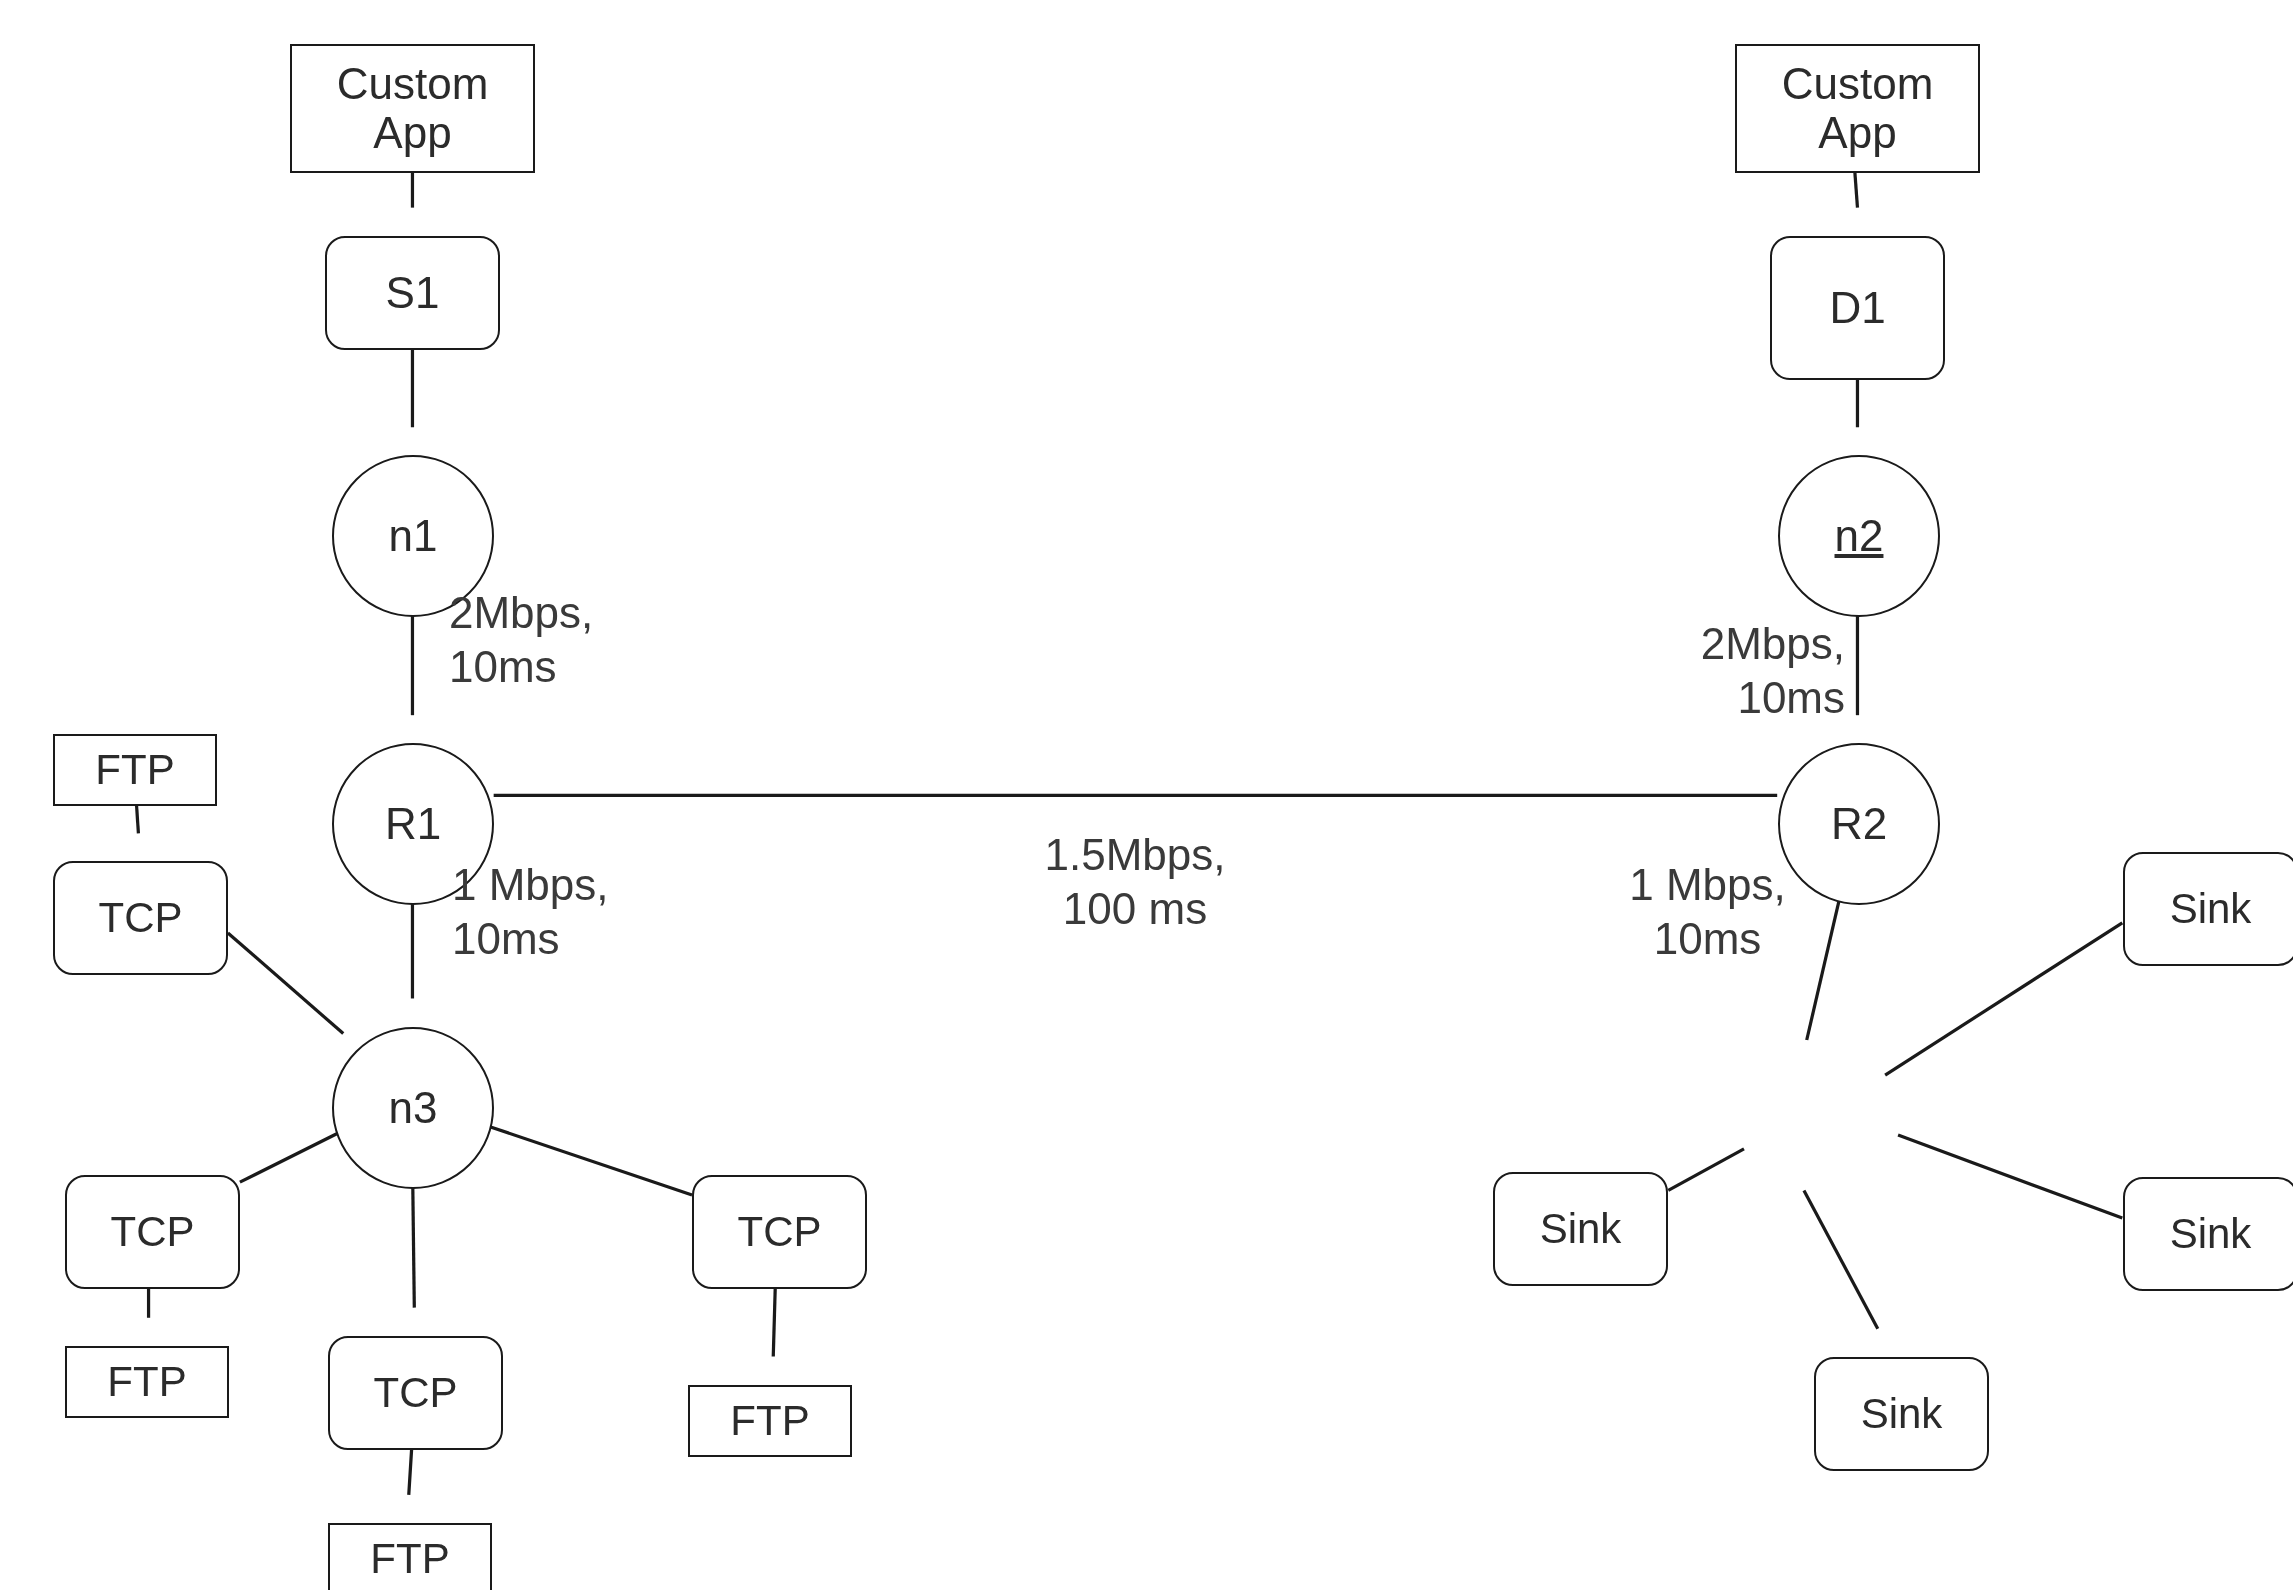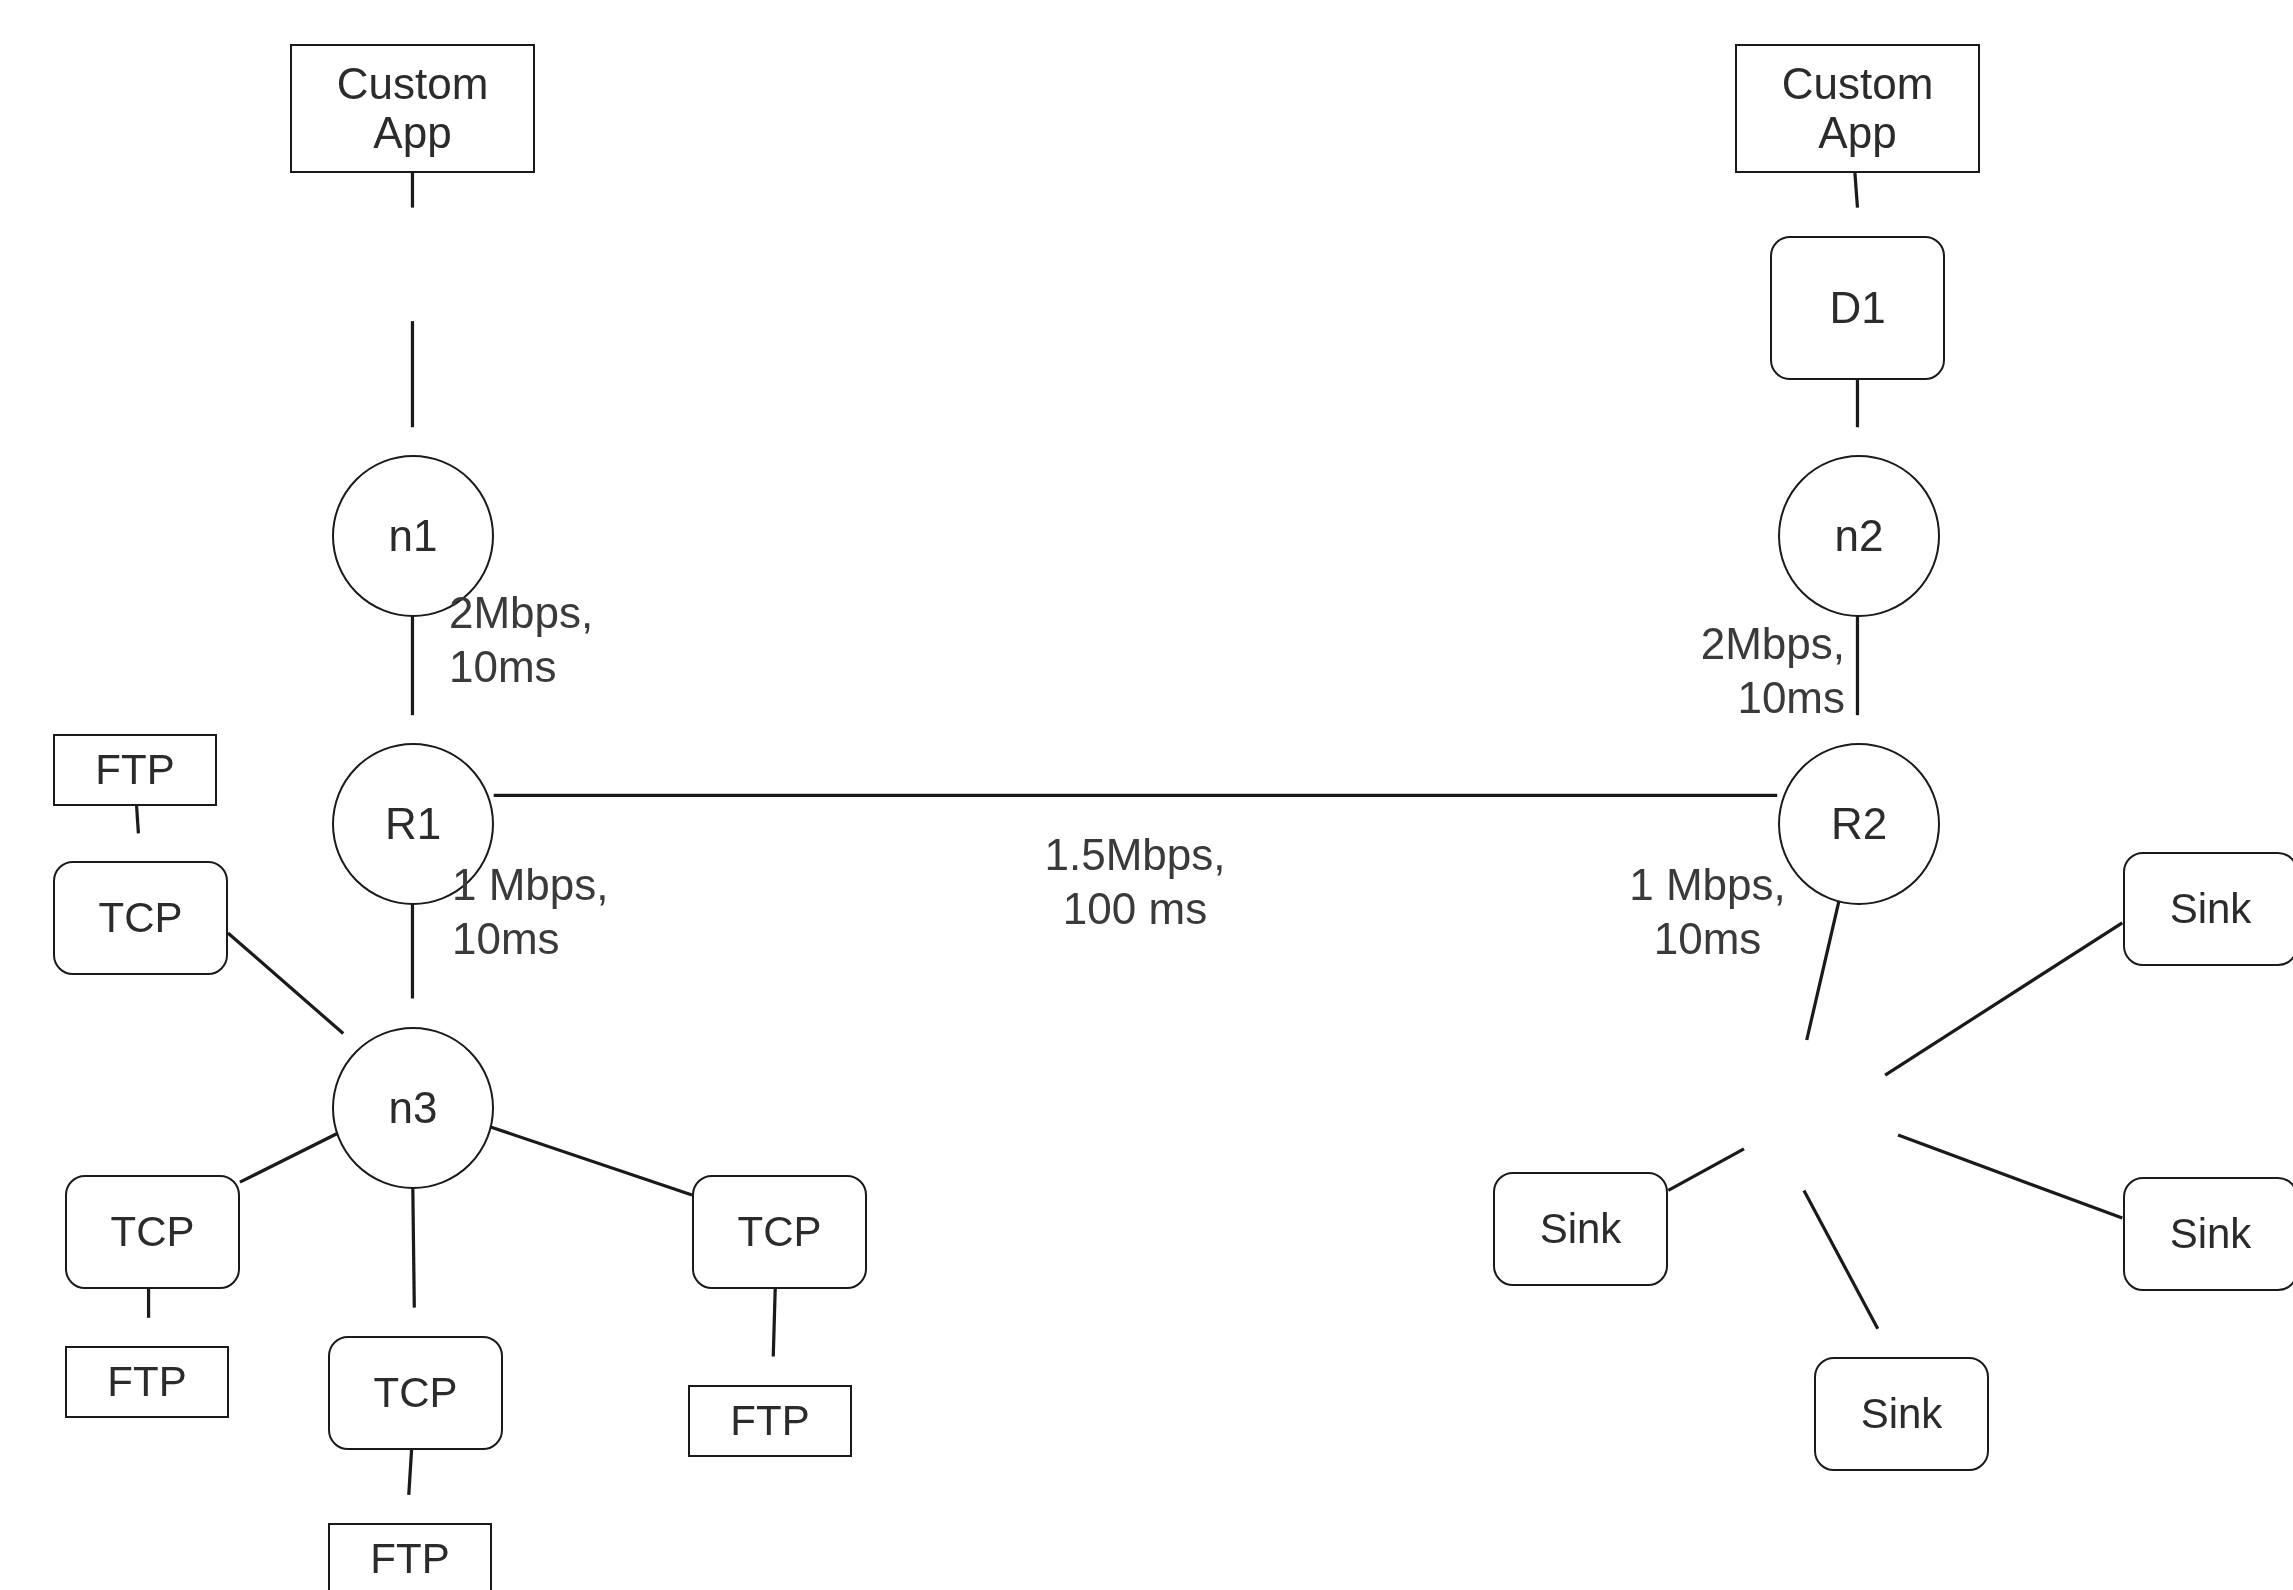--- a/index.html
+++ b/index.html
@@ -71,35 +71,36 @@
       <line x1="2013" y1="348" x2="2013" y2="463" stroke="#1a1a1a" stroke-width="3.5" stroke-linecap="butt"></line>
       <line x1="2013" y1="638" x2="2013" y2="775" stroke="#1a1a1a" stroke-width="3.5" stroke-linecap="butt"></line>
       <line x1="2000" y1="946" x2="1958" y2="1127" stroke="#1a1a1a" stroke-width="3.5" stroke-linecap="butt"></line>
       <line x1="2043" y1="1165" x2="2300" y2="1000" stroke="#1a1a1a" stroke-width="3.5" stroke-linecap="butt"></line>
       <line x1="1890" y1="1245" x2="1808" y2="1290" stroke="#1a1a1a" stroke-width="3.5" stroke-linecap="butt"></line>
       <line x1="2057" y1="1230" x2="2300" y2="1320" stroke="#1a1a1a" stroke-width="3.5" stroke-linecap="butt"></line>
       <line x1="1955" y1="1290" x2="2035" y2="1440" stroke="#1a1a1a" stroke-width="3.5" stroke-linecap="butt"></line>
     </svg>
 <div class="node shape-rect" style="left: 290px; top: 15.7px; width: 245px; height: 129px; font-size: 44px;">Custom
 App</div>
+    <div class="node shape-round" style="left: 325px; top: 208px; width: 175px; height: 114px; font-size: 44px;">S1</div>
     <div class="node shape-circle" style="left: 332px; top: 427px; width: 162px; height: 162px; font-size: 44px;">n1</div>
     <div class="node shape-circle" style="left: 332px; top: 715px; width: 162px; height: 162px; font-size: 44px;">R1</div>
     <div class="node shape-rect" style="left: 53px; top: 706px; width: 164px; height: 72px; font-size: 42px;">FTP</div>
     <div class="node shape-round" style="left: 53px; top: 833px; width: 175px; height: 114px; font-size: 42px;">TCP</div>
     <div class="node shape-circle" style="left: 332px; top: 999px; width: 162px; height: 162px; font-size: 44px;">n3</div>
     <div class="node shape-round" style="left: 65px; top: 1147px; width: 175px; height: 114px; font-size: 42px;">TCP</div>
     <div class="node shape-rect" style="left: 65px; top: 1318px; width: 164px; height: 72px; font-size: 42px;">FTP</div>
     <div class="node shape-round" style="left: 328px; top: 1308px; width: 175px; height: 114px; font-size: 42px;">TCP</div>
     <div class="node shape-rect" style="left: 328px; top: 1495px; width: 164px; height: 72px; font-size: 42px;">FTP</div>
     <div class="node shape-round" style="left: 692px; top: 1147px; width: 175px; height: 114px; font-size: 42px;">TCP</div>
     <div class="node shape-rect" style="left: 688px; top: 1357px; width: 164px; height: 72px; font-size: 42px;">FTP</div>
     <div class="node shape-rect" style="left: 1735px; top: 15.7px; width: 245px; height: 129px; font-size: 44px;">Custom
 App</div>
     <div class="node shape-round" style="left: 1770px; top: 208px; width: 175px; height: 144px; font-size: 44px;">D1</div>
-    <div class="node shape-circle" style="left: 1778px; top: 427px; width: 162px; height: 162px; font-size: 44px;">n2</div>
+    <div class="node shape-circle" style="left: 1778px; top: 427px; width: 162px; height: 162px; font-size: 44px; text-decoration: underline;">n2</div>
     <div class="node shape-circle" style="left: 1778px; top: 715px; width: 162px; height: 162px; font-size: 44px; text-align: right;">R2</div>
     <div class="node shape-round" style="left: 2123px; top: 824px; width: 175px; height: 114px; font-size: 42px;">Sink</div>
     <div class="node shape-round" style="left: 1493px; top: 1144px; width: 175px; height: 114px; font-size: 42px;">Sink</div>
     <div class="node shape-round" style="left: 2123px; top: 1149px; width: 175px; height: 114px; font-size: 42px;">Sink</div>
     <div class="node shape-round" style="left: 1814px; top: 1329px; width: 175px; height: 114px; font-size: 42px;">Sink</div>
     <div class="edge-label" style="left: 449px; top: 586px; width: 277px; font-size: 44px; text-align: left;">2Mbps,
 10ms</div>
     <div class="edge-label" style="left: 1587px; top: 617px; width: 258px; font-size: 44px; text-align: right;">2Mbps,
 10ms</div>
     <div class="edge-label" style="left: 978px; top: 828px; width: 314px; font-size: 44px; text-align: center;">1.5Mbps,

